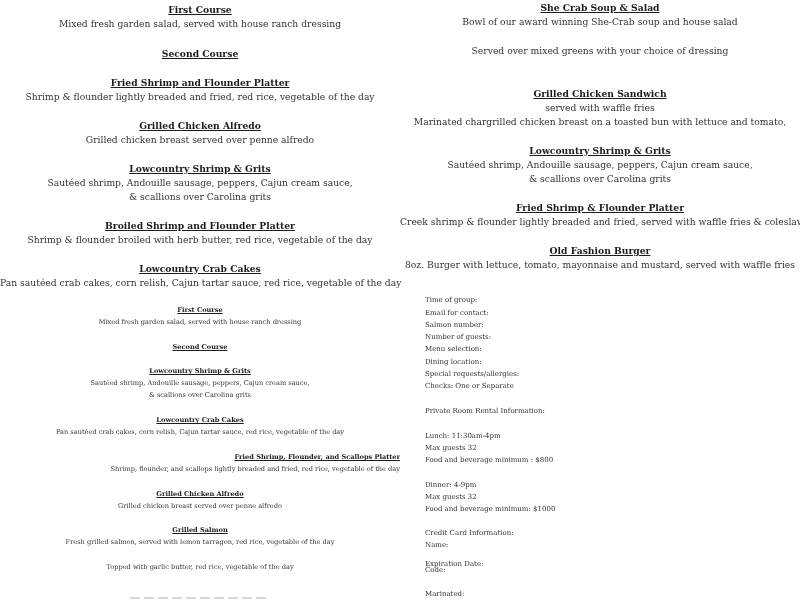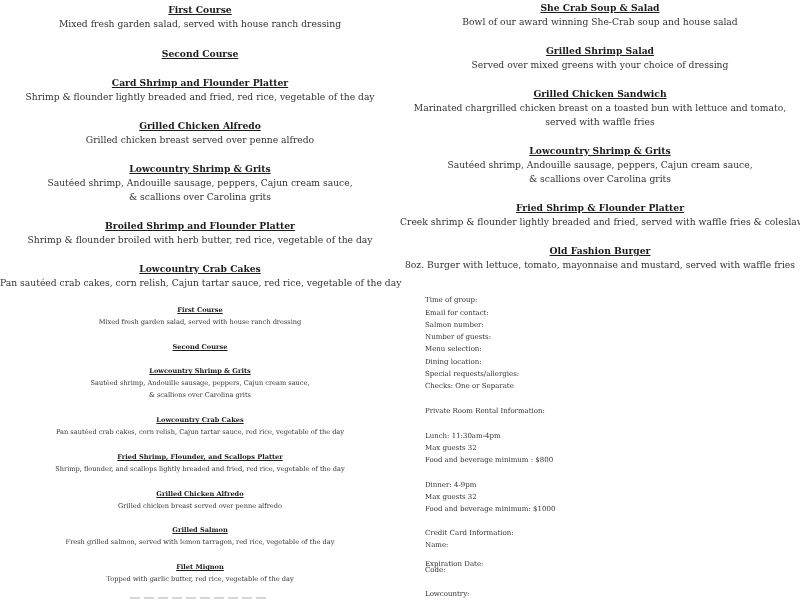--- a/index.html
+++ b/index.html
@@ -25,21 +25,21 @@
 
 <div class="col col-left big" id="leftLarge">
     <div class="item" style="top: 3px;">
       <span class="title">First Course</span>
       <span class="desc">Mixed fresh garden salad, served with house ranch dressing</span>
     </div>
     <div class="item" style="top: 47px;">
       <span class="title">Second Course</span>
     </div>
     <div class="item" style="top: 76px;">
-      <span class="title">Card Shrimp and Flounder Platter</span>
+      <span class="title">Fried Shrimp and Flounder Platter</span>
       <span class="desc">Shrimp &amp; flounder lightly breaded and fried, red rice, vegetable of the day</span>
     </div>
     <div class="item" style="top: 119px;">
       <span class="title">Grilled Chicken Alfredo</span>
       <span class="desc">Grilled chicken breast served over penne alfredo</span>
     </div>
     <div class="item" style="top: 162px;">
       <span class="title">Lowcountry  Shrimp &amp; Grits</span>
       <span class="desc">Sautéed shrimp, Andouille sausage, peppers, Cajun cream sauce,</span>
       <span class="desc">&amp; scallions over Carolina grits</span>
@@ -63,50 +63,48 @@
     </div>
     <div class="item" style="top: 365px;">
       <span class="title">Lowcountry  Shrimp &amp; Grits</span>
       <span class="desc">Sautéed shrimp, Andouille sausage, peppers, Cajun cream sauce,</span>
       <span class="desc">&amp; scallions over Carolina grits</span>
     </div>
     <div class="item" style="top: 414px;">
       <span class="title">Lowcountry Crab Cakes</span>
       <span class="desc">Pan sautéed crab cakes, corn relish, Cajun tartar sauce, red rice, vegetable of the day</span>
     </div>
-    <div class="item" style="top: 451px;">
+    <div class="item" style="top: 451px; text-align: right;">
       <span class="title">Fried Shrimp, Flounder, and Scallops  Platter</span>
       <span class="desc">Shrimp, flounder, and scallops lightly breaded and fried, red rice, vegetable of the day</span>
     </div>
     <div class="item" style="top: 488px;">
       <span class="title">Grilled Chicken Alfredo</span>
       <span class="desc">Grilled chicken breast served over penne alfredo</span>
     </div>
     <div class="item" style="top: 524px;">
       <span class="title">Grilled  Salmon</span>
       <span class="desc">Fresh grilled salmon, served with lemon tarragon, red rice, vegetable of the day</span>
     </div>
     <div class="item" style="top: 561px;">
-      <span class="title">Filet Mignon</span>
       <span class="desc">Topped with garlic butter, red rice, vegetable of the day</span>
     </div>
   </div>
 <div class="col col-right big" id="rightMenu">
     <div class="item" style="top: 1px;">
       <span class="title">She Crab Soup &amp; Salad</span>
       <span class="desc">Bowl of our award winning She-Crab soup and house salad</span>
     </div>
     <div class="item" style="top: 44px;">
-      <span class="title">Grilled Shrimp Salad</span>
       <span class="desc">Served over mixed greens with your choice of dressing</span>
     </div>
     <div class="item" style="top: 87px;">
       <span class="title">Grilled Chicken Sandwich</span>
+      <span class="desc">served with waffle fries</span>
       <span class="desc">Marinated chargrilled chicken breast on a toasted bun with lettuce and tomato,</span>
-      <span class="desc">served with waffle fries</span>
     </div>
     <div class="item" style="top: 144px;">
       <span class="title">Lowcountry Shrimp &amp; Grits</span>
       <span class="desc">Sautéed shrimp, Andouille sausage, peppers, Cajun cream sauce,</span>
       <span class="desc">&amp; scallions over Carolina grits</span>
     </div>
     <div class="item" style="top: 201px;">
       <span class="title">Fried Shrimp &amp; Flounder Platter</span>
       <span class="desc">Creek shrimp &amp; flounder lightly breaded and fried, served with waffle fries &amp; coleslaw</span>
     </div>
@@ -128,17 +126,17 @@
     <div class="line" style="top: 136px;">Lunch: 11:30am-4pm</div>
     <div class="line" style="top: 148px;">Max guests 32</div>
     <div class="line" style="top: 160px;">Food and beverage minimum : $800</div>
     <div class="line" style="top: 185px;">Dinner: 4-9pm</div>
     <div class="line" style="top: 197px;">Max guests 32</div>
     <div class="line" style="top: 209px;">Food and beverage minimum: $1000</div>
     <div class="line" style="top: 233px;">Credit Card Information:</div>
     <div class="line" style="top: 245px;">Name:</div>
     <div class="line" style="top: 257px; margin-top: 7px;">Expiration Date:</div>
     <div class="line" style="top: 270px;">Code:</div>
-    <div class="line" style="top: 294px;">Lowcountry:</div>
+    <div class="line" style="top: 294px;">Marinated:</div>
   </div>
 <div class="cutoff">
     <span></span>
   </div>
 
 </body></html>

